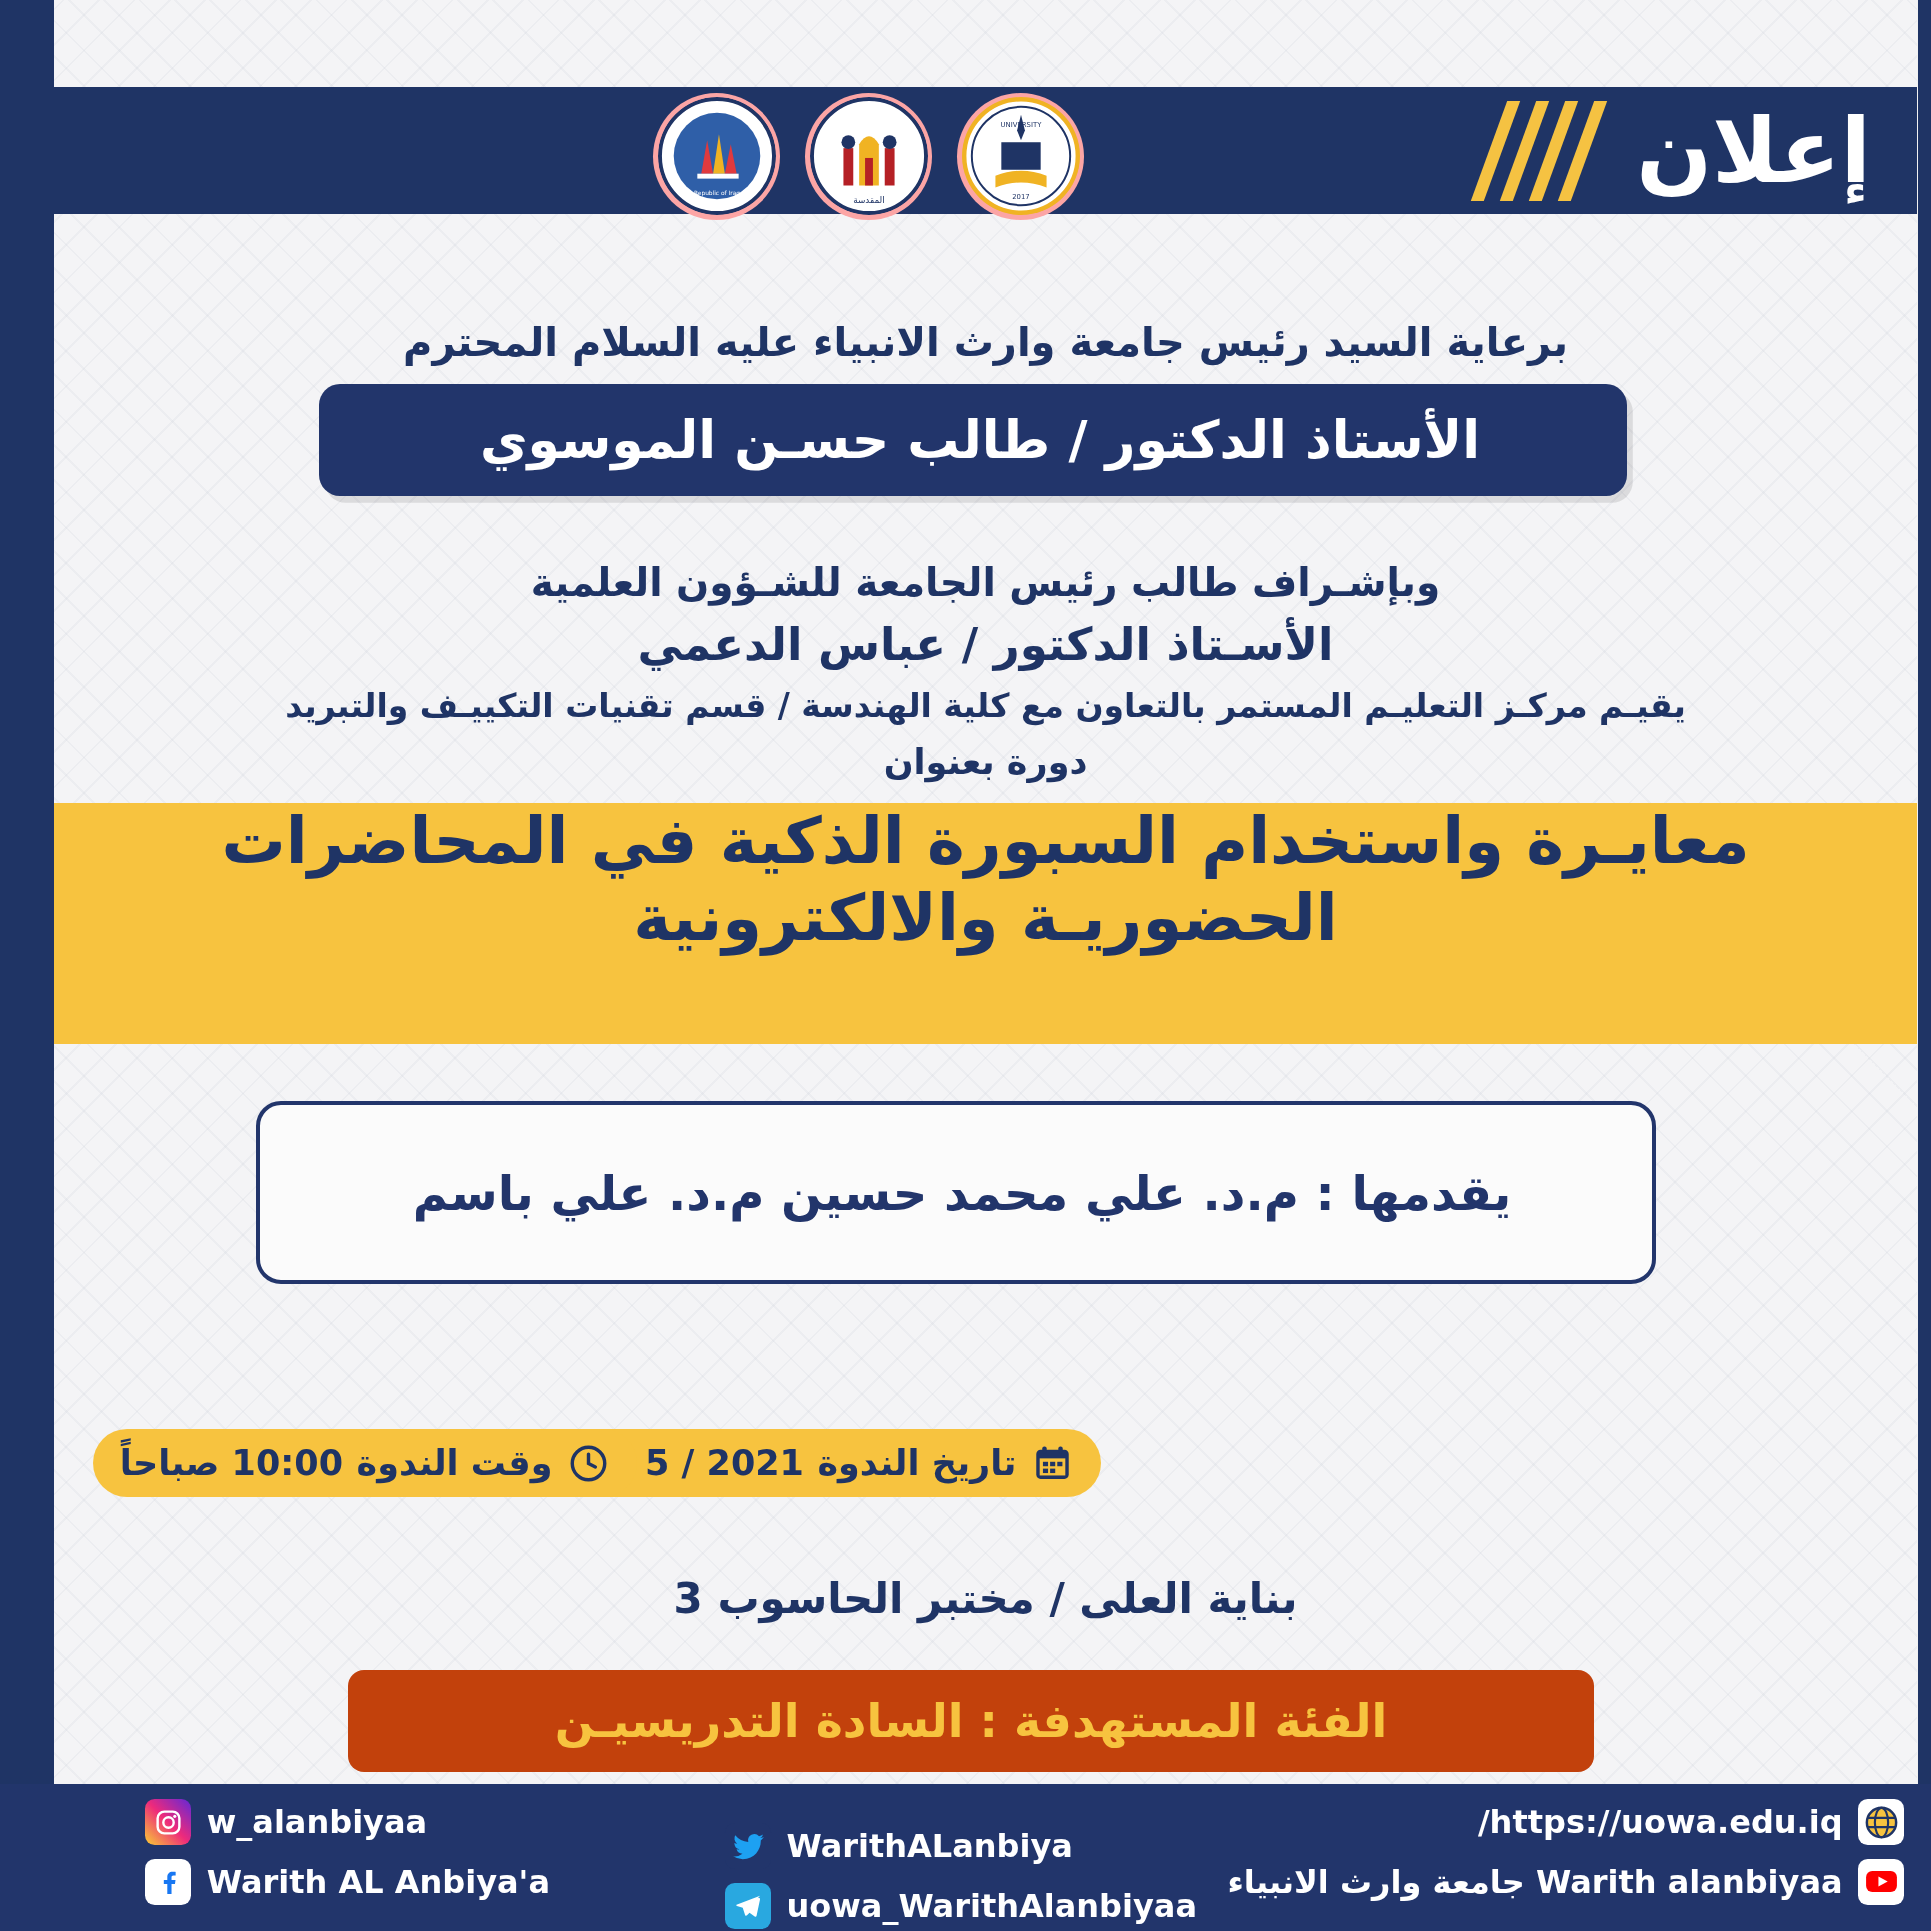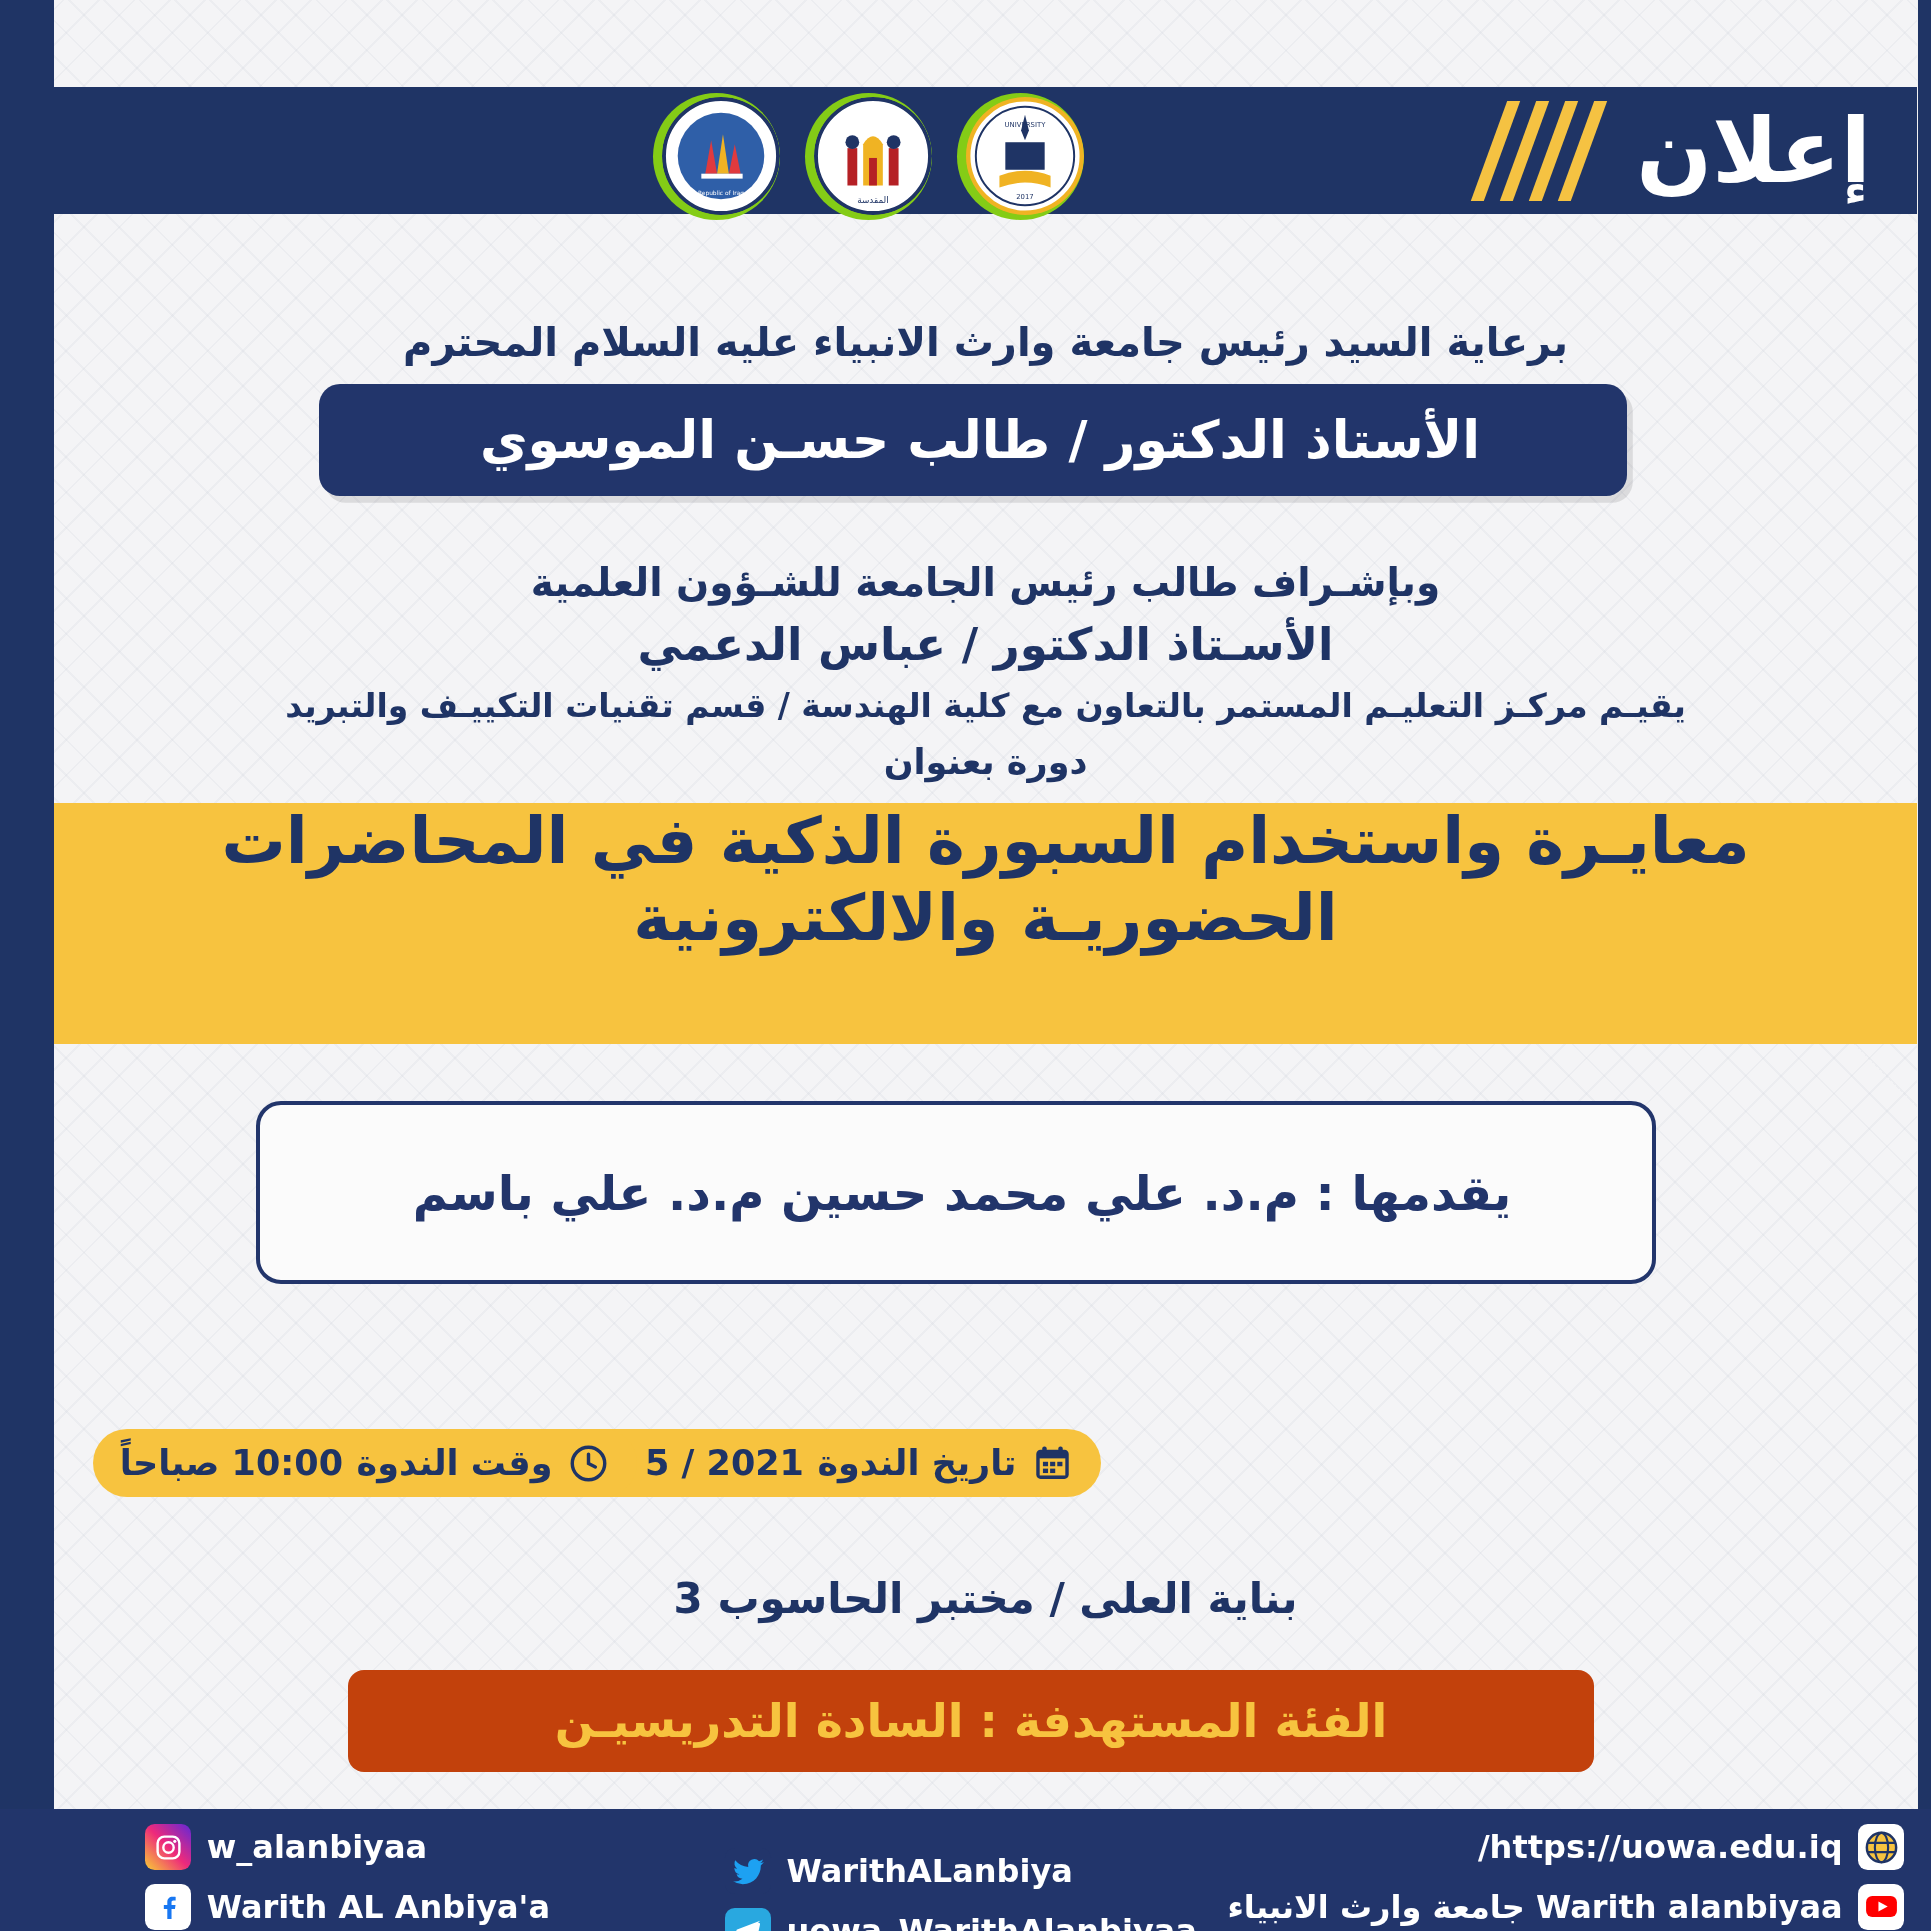--- a/index.html
+++ b/index.html
@@ -79,23 +79,24 @@
   .logos {
     position: absolute;
     left: 599px; top: 5.8px;
     display: flex;
     gap: 25px;
     align-items: center;
   }
   .logo {
     width: 127px; height: 127px;
     border-radius: 50%;
-    background: #84cc16;
-    display: flex;
-    align-items: center;
+    background: #fca5a5;
+    display: flex;
+    align-items: center;
+    justify-content: center;
     box-sizing: border-box;
     overflow: hidden;
   }
   .logo-inner {
     width: 118px; height: 118px;
     border-radius: 50%;
     display: block;
   }
 
   
@@ -255,21 +256,21 @@
   .audience-text {
     color: #f7c33f;
     font-size: 46px;
     font-weight: bold;
   }
 
   
   .footer {
     position: absolute;
     left: 0; bottom: 0;
-    width: 1931px; height: 122px;
+    width: 1931px; height: 147px;
     background: #22356b;
   }
   .footer-col {
     position: absolute;
     top: 15.4px;
     display: flex;
     flex-direction: column;
     gap: 13.5px;
   }
   .f-col1 { right: 1381px; }

